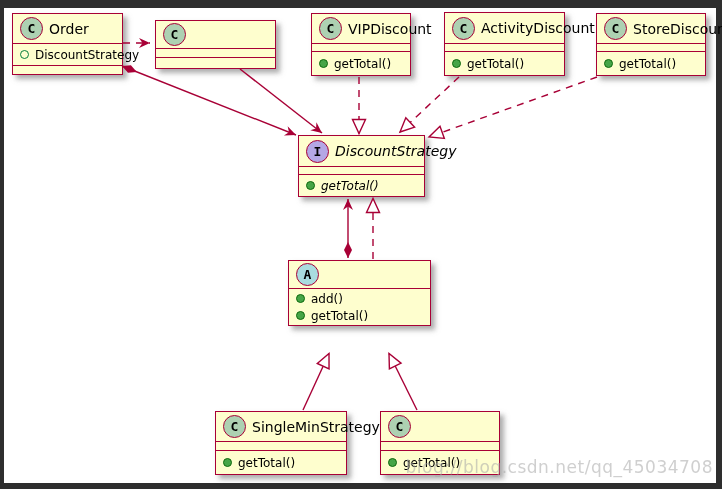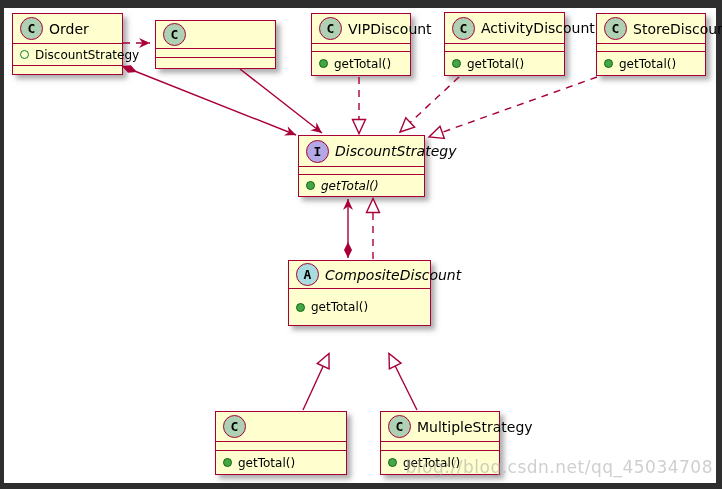--- a/index.html
+++ b/index.html
@@ -173,51 +173,54 @@
         <span>getTotal()</span>
       </div>
     </div>
   </div>
 
   <div class="uml" style="left:288px;top:260px;width:143px;">
     <div class="hd" style="height:27px">
       <span class="cc a">
           <span>A</span>
         </span>
-      <span class="title it">CompositeDiscount</span>
     </div>
     <div class="cmp" style="height:37px">
       <div class="mem">
         <span class="ic ic-method"></span>
+        <span>add()</span>
+      </div>
+      <div class="mem">
+        <span class="ic ic-method"></span>
         <span>getTotal()</span>
       </div>
     </div>
   </div>
 
   <div class="uml" style="left:215px;top:411px;width:132px;">
     <div class="hd" style="height:29px">
       <span class="cc c">
           <span>C</span>
         </span>
+      <span class="title">SingleMinStrategy</span>
     </div>
     <div class="cmp" style="height:9px"></div>
     <div class="cmp" style="height:24px">
       <div class="mem">
         <span class="ic ic-method"></span>
         <span>getTotal()</span>
       </div>
     </div>
   </div>
 
   <div class="uml" style="left:380px;top:411px;width:120px;">
     <div class="hd" style="height:29px">
       <span class="cc c">
           <span>C</span>
         </span>
-      <span class="title">MultipleStrategy</span>
     </div>
     <div class="cmp" style="height:9px"></div>
     <div class="cmp" style="height:24px">
       <div class="mem">
         <span class="ic ic-method"></span>
         <span>getTotal()</span>
       </div>
     </div>
   </div>
 

